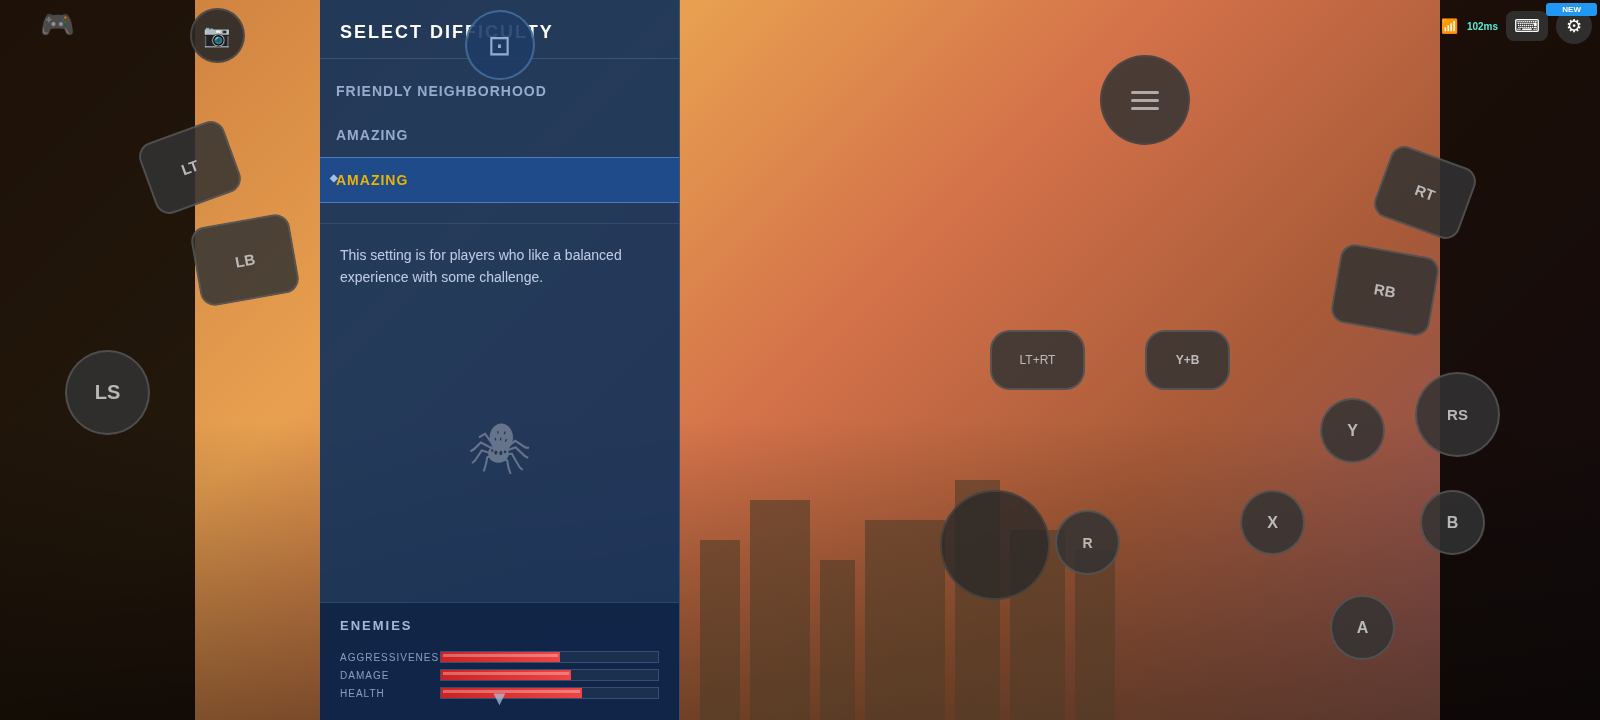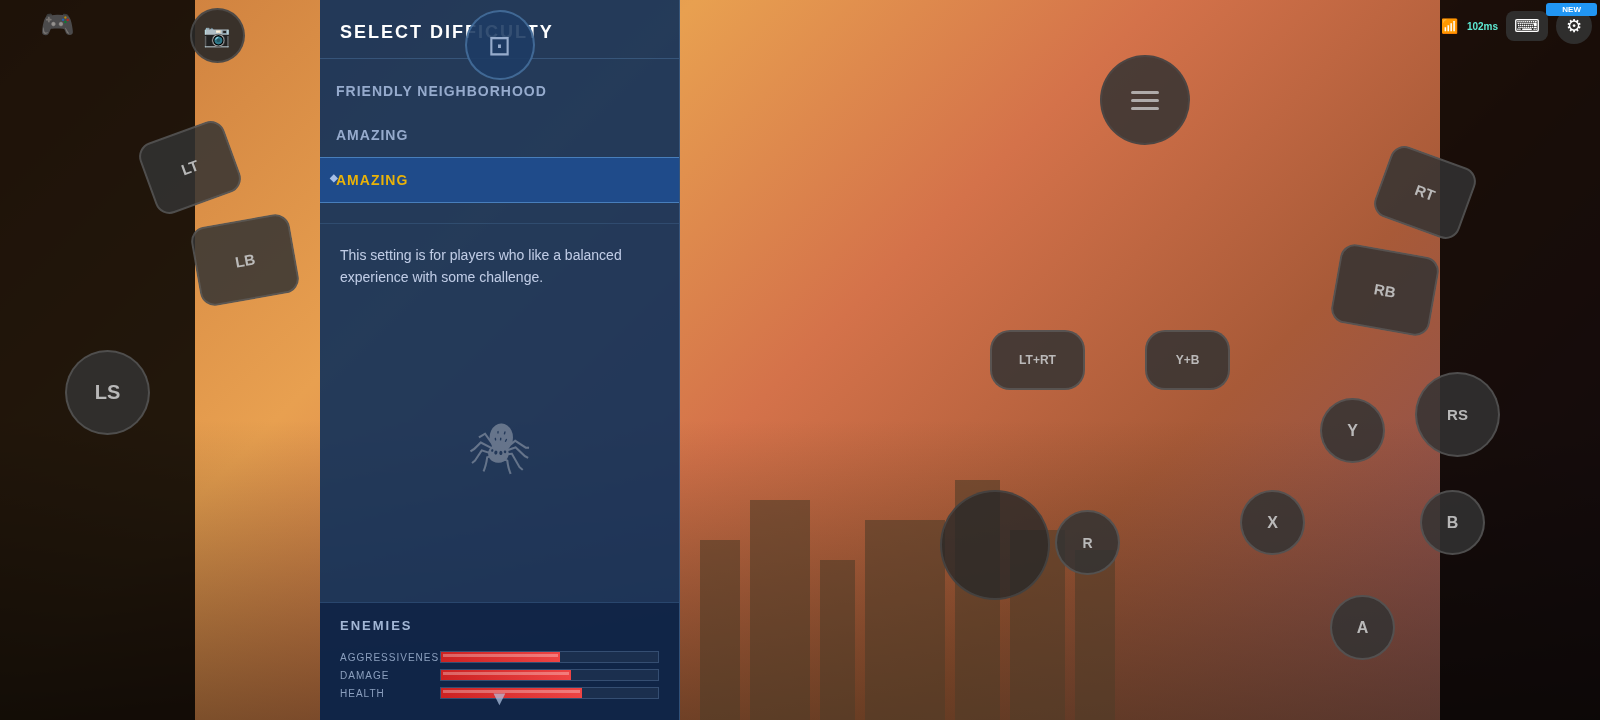--- a/index.html
+++ b/index.html
@@ -272,21 +272,21 @@
       top: 330px;
       width: 95px;
       height: 60px;
       border-radius: 20px;
       background: rgba(50,50,50,0.85);
       border: 2px solid rgba(100,100,100,0.6);
       display: flex;
       align-items: center;
       justify-content: center;
       color: rgba(200,200,200,0.9);
-      font-weight: bold;
+      font-weight: normal;
       font-size: 12px;
     }
 
     .btn-y-b {
       position: absolute;
       left: 1145px;
       top: 330px;
       width: 85px;
       height: 60px;
       border-radius: 20px;

